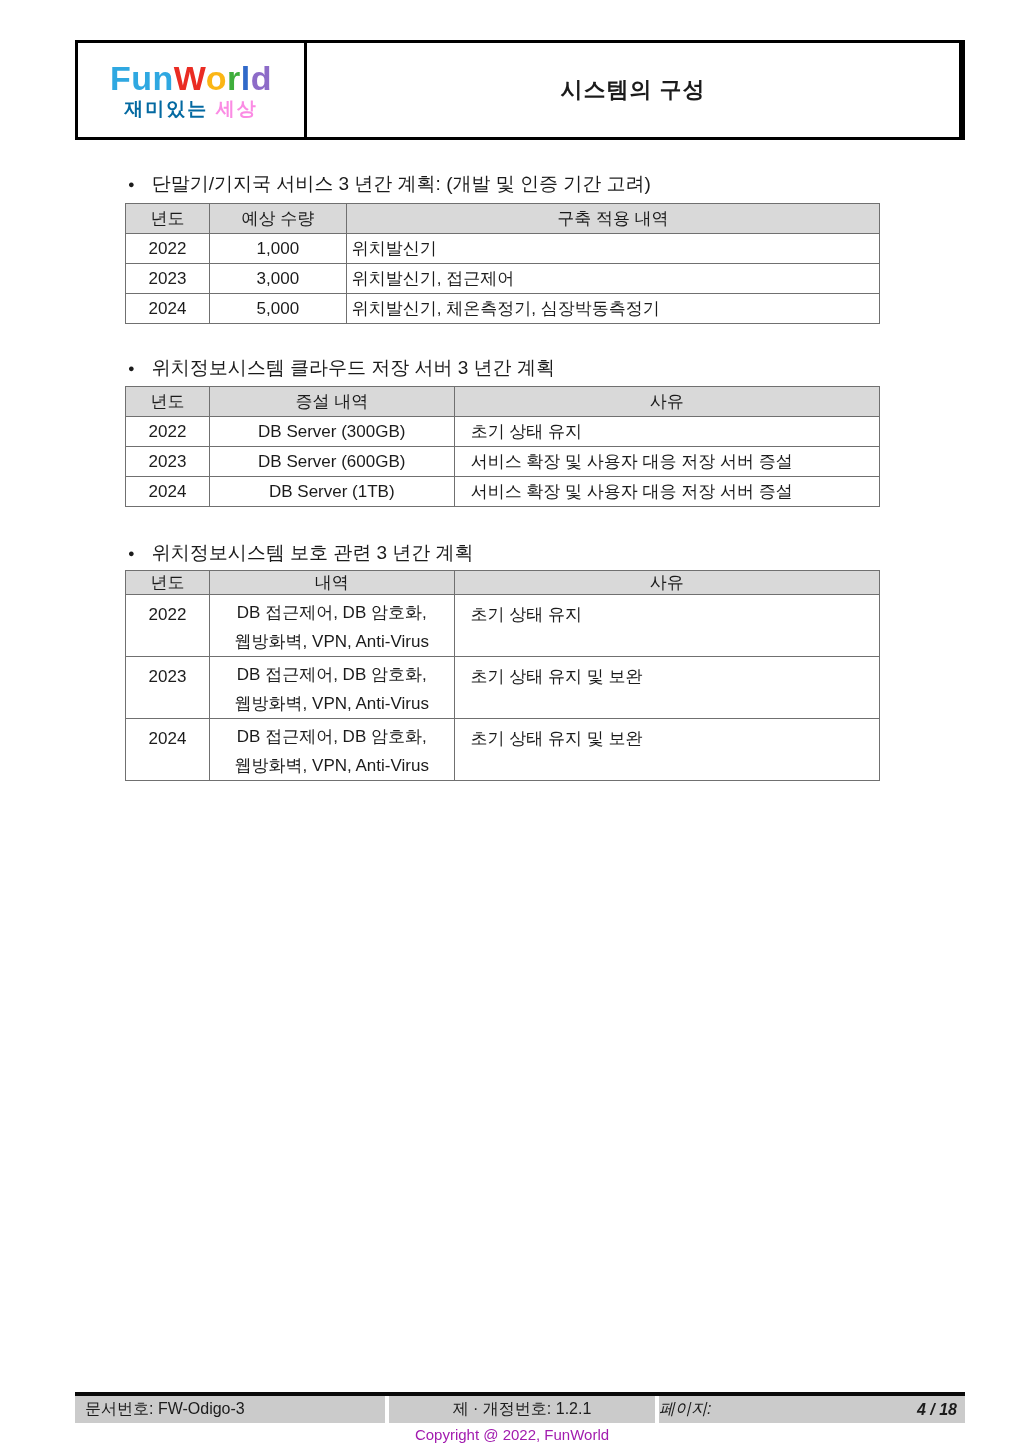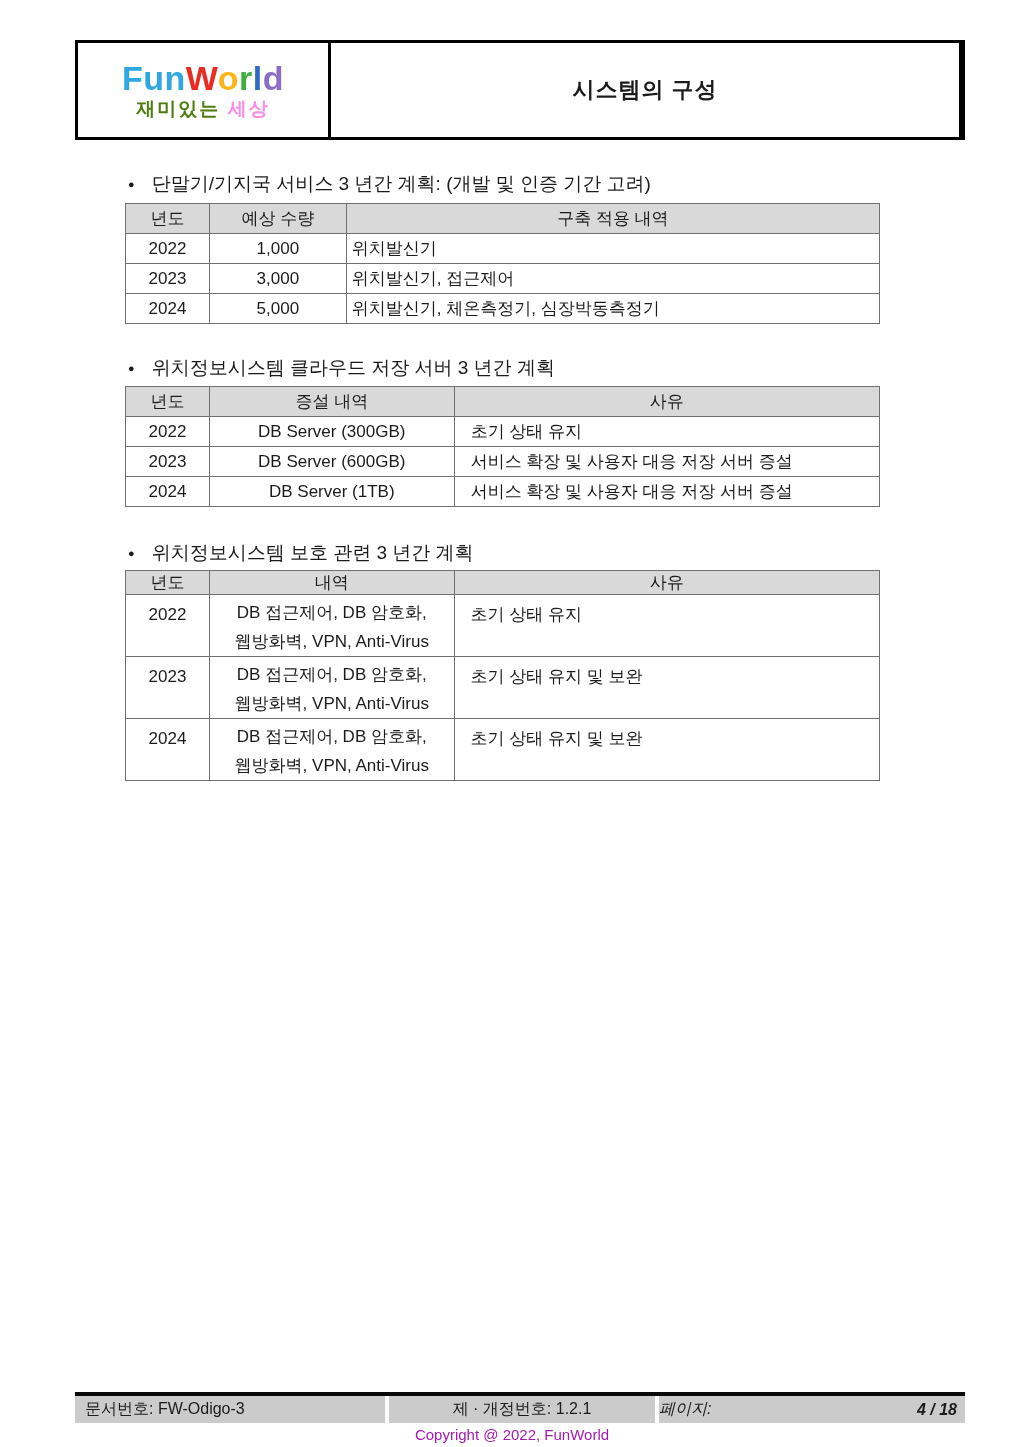--- a/index.html
+++ b/index.html
@@ -9,21 +9,21 @@
     font-family:"Liberation Sans","DejaVu Sans",sans-serif;
     color:#1b1b1b;
   }
 
   
   .header-box {
     position:absolute; top:40px; left:75px; width:890px; height:100px;
     border:3px solid #000; display:flex;
   }
   .logo-cell {
-    width:253px; border-right:3px solid #000;
+    width:229px; border-right:3px solid #000;
     display:flex; flex-direction:column; align-items:center; justify-content:center;
     line-height:1.05;
   }
   .logo-word { font-size:34px; font-weight:900; letter-spacing:0.5px; }
   .logo-tagline { font-size:19px; font-weight:800; letter-spacing:2px; margin-top:2px; }
   .title-cell {
     flex:1; border-right:3px solid #000;
     display:flex; align-items:center; justify-content:center;
     font-size:22px; font-weight:700; letter-spacing:1px;
   }
@@ -84,21 +84,21 @@
 </style>
 </head>
 <body>
 
 <div class="header-box">
   <div class="logo-cell">
     <div class="logo-word">
       <span style="color: rgb(47, 168, 225);">Fun</span><span style="color: rgb(234, 44, 35);">W</span><span style="color: rgb(251, 182, 21);">o</span><span style="color: rgb(63, 174, 60);">r</span><span style="color: rgb(48, 105, 201);">l</span><span style="color: rgb(141, 107, 200);">d</span>
     </div>
     <div class="logo-tagline">
-      <span style="color: #4d7c0f;">재미있는 </span><span style="color: rgb(251, 139, 228);">세상</span>
+      <span style="color: #0369a1;">재미있는 </span><span style="color: rgb(251, 139, 228);">세상</span>
     </div>
   </div>
   <div class="title-cell">시스템의 구성</div>
 </div>
 
 <div id="sec1-heading" class="section-heading">
   <span class="bullet">●</span>
   <span>단말기/기지국 서비스 3 년간 계획: (개발 및 인증 기간 고려)</span>
 </div>
 

